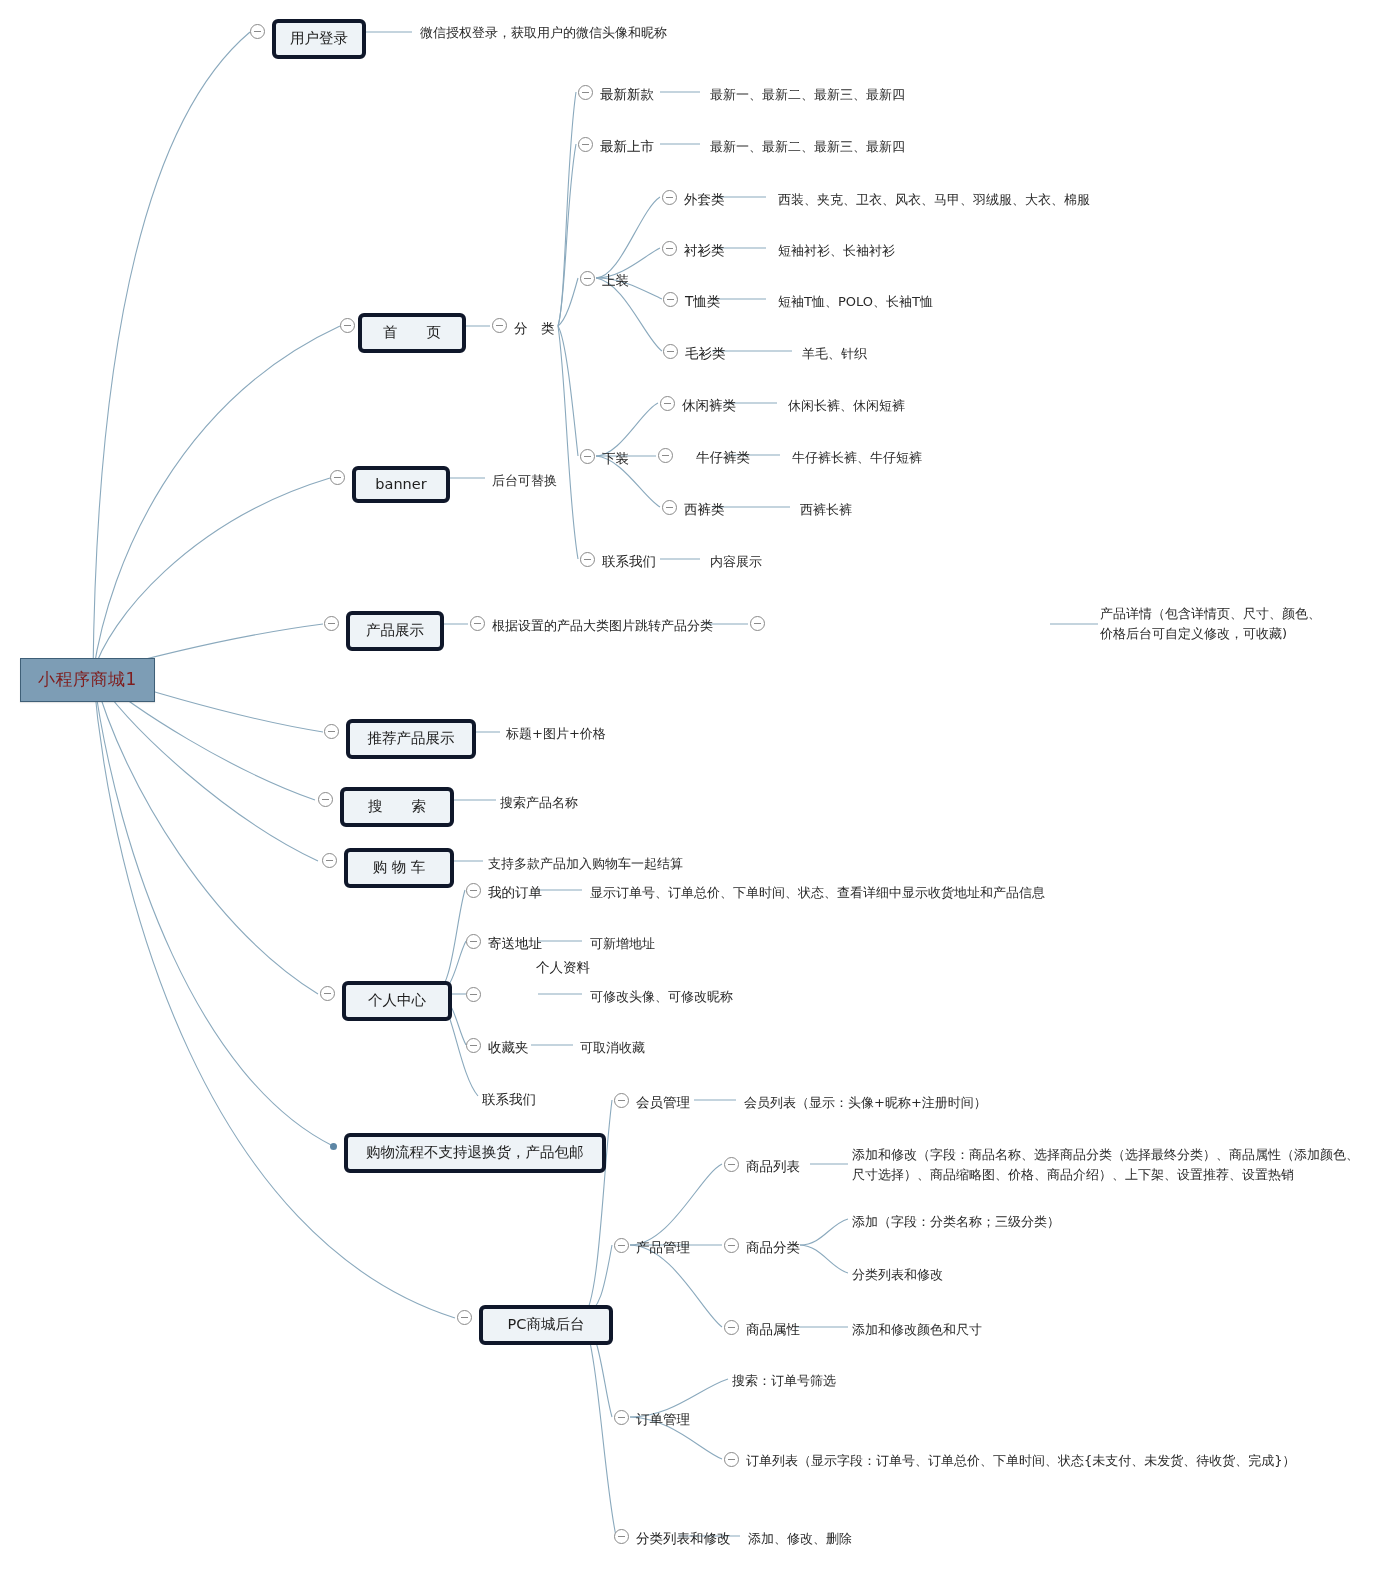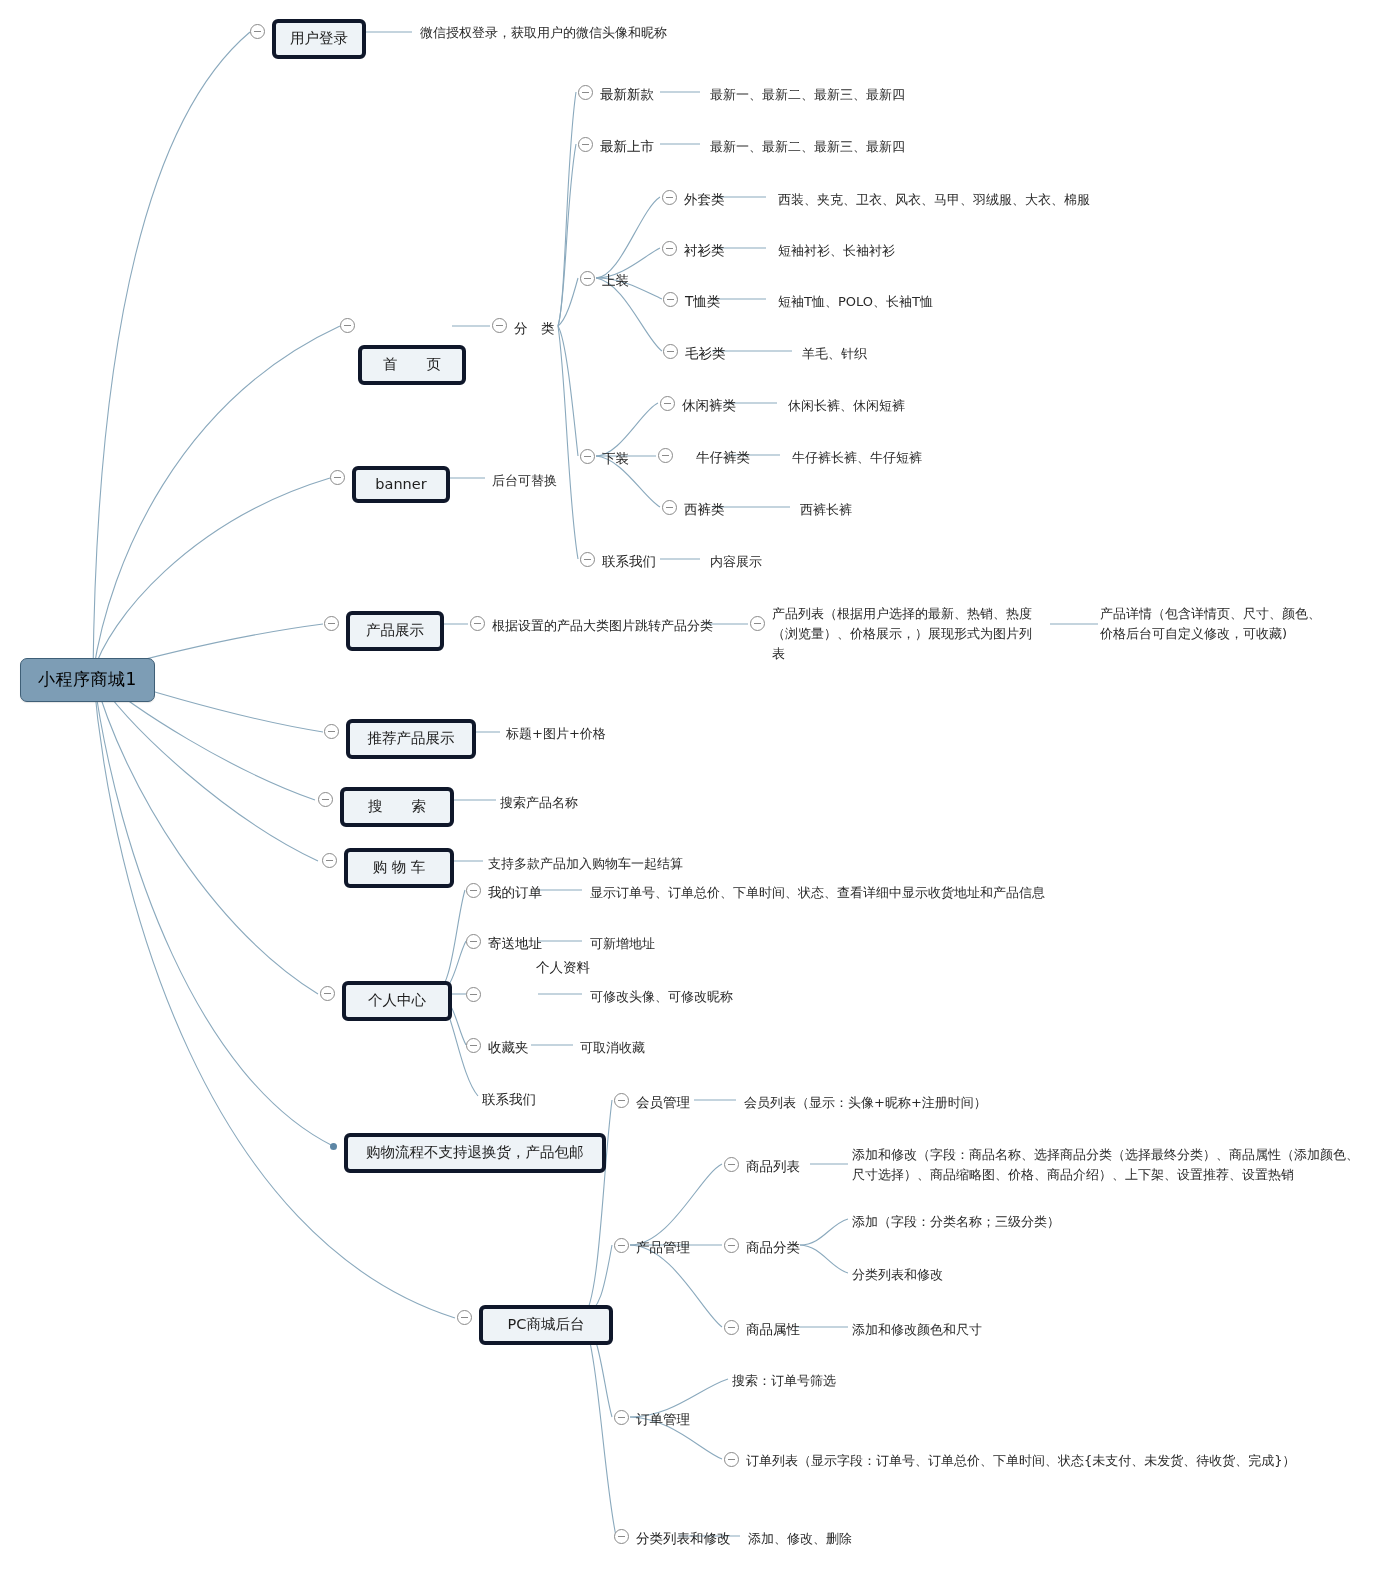--- a/index.html
+++ b/index.html
@@ -22,22 +22,22 @@
   }
   .node{
     position:absolute;
     white-space:nowrap;
     color:#222;
   }
   
   .root-node{
     background:#7d9db5;
     border:1.6px solid #3f5f77;
-    border-radius:7px;
-    color:#000000;
+    border-radius:0;
+    color:#7f1d1d;
     font-size:17px;
     letter-spacing:0.5px;
     padding:9px 17px 10px 17px;
     box-shadow:0 1px 1px rgba(0,0,0,.10);
   }
   
   .boxed{
     background:#eef3f7;
     border:4px solid #0f172a;
     border-radius:6px;
@@ -179,21 +179,21 @@
     </g>
   </svg>
 
   <div class="node root-node" style="left:20px;top:658px;">小程序商城1</div>
 
   <span class="toggle" style="left:250px;top:24px;"></span>
   <div class="node boxed" style="left:272px;top:19px;">用户登录</div>
   <div class="node leafnote" style="left:420px;top:23px;">微信授权登录，获取用户的微信头像和昵称</div>
 
   <span class="toggle" style="left:340px;top:318px;"></span>
-  <div class="node boxed" style="left:358px;top:313px;width:72px;margin-top:32px;">首　　页</div>
+  <div class="node boxed" style="left:358px;top:313px;width:72px;">首　　页</div>
   <span class="toggle" style="left:492px;top:318px;"></span>
   <div class="node plain" style="left:514px;top:318px;">分　类</div>
 
   <span class="toggle" style="left:578px;top:85px;"></span>
   <div class="node plain" style="left:600px;top:84px;">最新新款</div>
   <div class="node leafnote" style="left:710px;top:85px;">最新一、最新二、最新三、最新四</div>
 
   <span class="toggle" style="left:578px;top:137px;"></span>
   <div class="node plain" style="left:600px;top:136px;">最新上市</div>
   <div class="node leafnote" style="left:710px;top:137px;">最新一、最新二、最新三、最新四</div>
@@ -238,21 +238,20 @@
 
   <span class="toggle" style="left:330px;top:470px;"></span>
   <div class="node boxed" style="left:352px;top:466px;width:62px;">banner</div>
   <div class="node leafnote" style="left:492px;top:471px;">后台可替换</div>
 
   <span class="toggle" style="left:324px;top:616px;"></span>
   <div class="node boxed" style="left:346px;top:611px;width:62px;">产品展示</div>
   <span class="toggle" style="left:470px;top:616px;"></span>
   <div class="node plain small" style="left:492px;top:616px;">根据设置的产品大类图片跳转产品分类</div>
   <span class="toggle" style="left:750px;top:616px;"></span>
-  <div class="node leafnote multi" style="left:772px;top:604px;width:272px;">产品列表（根据用户选择的最新、热销、热度（浏览量）、价格展示，）展现形式为图片列表</div>
   <div class="node leafnote multi2" style="left:1100px;top:604px;width:230px;">产品详情（包含详情页、尺寸、颜色、价格后台可自定义修改，可收藏)</div>
 
   <span class="toggle" style="left:324px;top:724px;"></span>
   <div class="node boxed" style="left:346px;top:719px;width:94px;">推荐产品展示</div>
   <div class="node leafnote" style="left:506px;top:724px;">标题+图片+价格</div>
 
   <span class="toggle" style="left:318px;top:792px;"></span>
   <div class="node boxed" style="left:340px;top:787px;width:78px;">搜　　索</div>
   <div class="node leafnote" style="left:500px;top:793px;">搜索产品名称</div>
 

